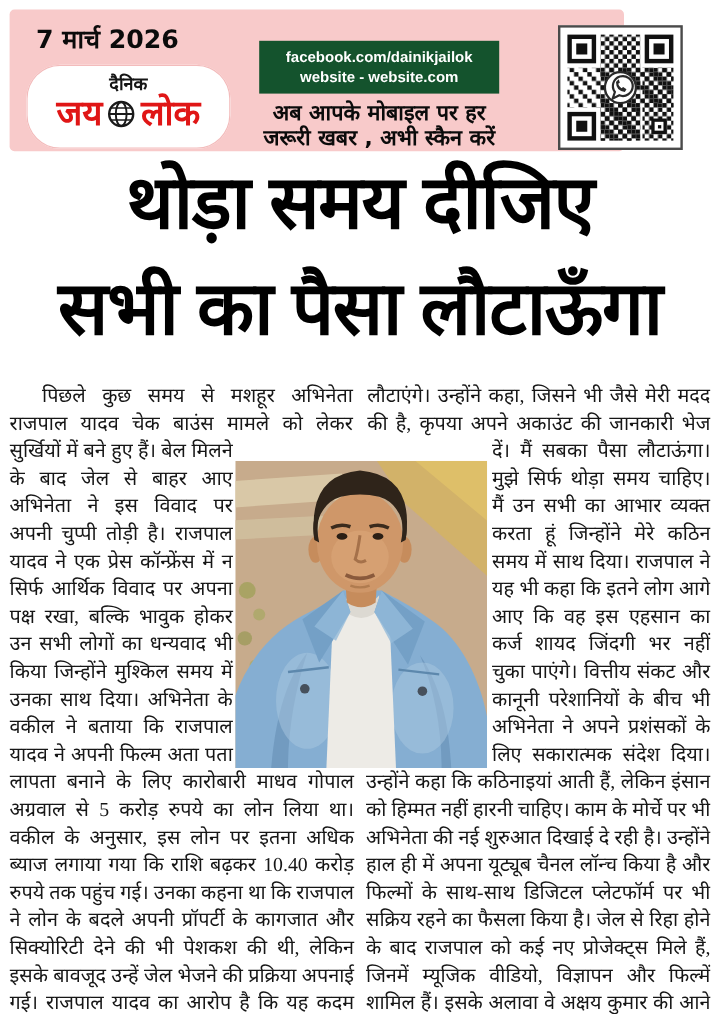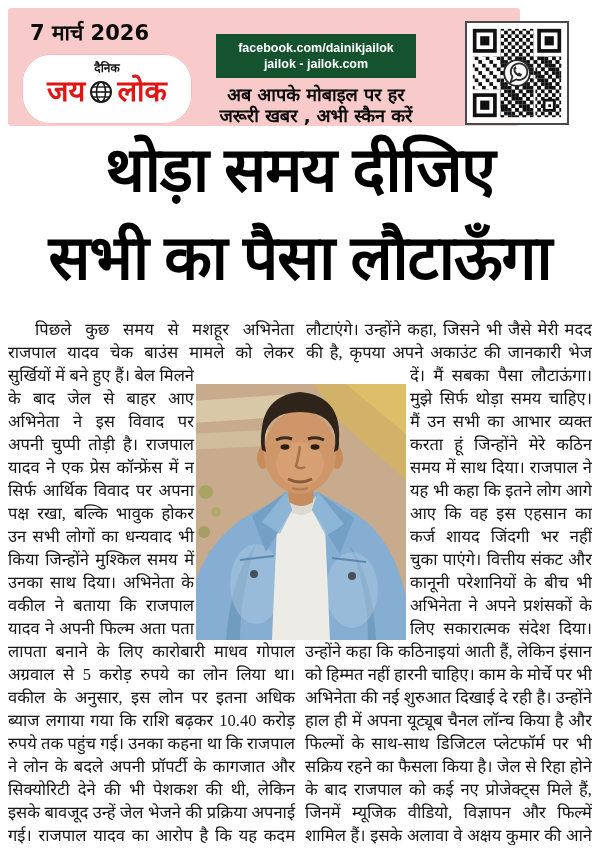--- a/index.html
+++ b/index.html
@@ -6,21 +6,21 @@
   .page{position:relative;width:600px;height:850px;background:#ffffff;overflow:hidden;
         font-family:"Liberation Serif", serif;color:#111;}
 
   
   .masthead{position:absolute;left:8px;top:8px;width:512px;height:118px;
             background:#f8caca;border-radius:4px;}
   .issue-date{position:absolute;left:22px;top:10px;font-family:"DejaVu Sans",sans-serif;
               font-weight:800;font-size:21px;color:#0b0b0b;}
   .logo{position:absolute;left:14px;top:46px;width:170px;height:70px;background:#ffffff;
         border-radius:28px;text-align:center;box-shadow:0 0 0 1px #f3bcbc inset;}
-  .logo-top{font-family:"DejaVu Sans",sans-serif;font-size:12px;font-weight:700;
+  .logo-top{font-family:"DejaVu Sans",sans-serif;font-size:15px;font-weight:700;
             color:#151515;margin-top:5px;}
   .logo-main{display:flex;align-items:center;justify-content:center;gap:4px;margin-top:1px;}
   .logo-red{font-family:"DejaVu Sans",sans-serif;font-weight:900;font-size:29px;
             color:#e01616;line-height:1;}
   .globe{display:inline-flex;width:24px;height:24px;}
 
   .socialbox{position:absolute;left:208px;top:26px;width:200px;height:44px;background:#14532d;
              color:#ffffff;font-family:"Liberation Sans",sans-serif;font-weight:700;
              font-size:12.5px;text-align:center;display:flex;flex-direction:column;
              justify-content:center;gap:2px;}
@@ -72,21 +72,21 @@
             <line x1="3.5" y1="7" x2="20.5" y2="7" stroke="#1a1a1a" stroke-width="1.4"></line>
             <line x1="3.5" y1="17" x2="20.5" y2="17" stroke="#1a1a1a" stroke-width="1.4"></line>
           </svg>
         </span>
         <span class="logo-red">लोक</span>
       </div>
     </div>
 
     <div class="socialbox">
       <div>facebook.com/dainikjailok</div>
-      <div>jailok - jailok.com</div>
+      <div>website - website.com</div>
     </div>
 
     <div class="tagline">
       <div>अब आपके मोबाइल पर हर</div>
       <div>जरूरी खबर , अभी स्कैन करें</div>
     </div>
 
     <div class="qr">
       <svg viewBox="0 0 100 100" width="92" height="92">
         <defs>

